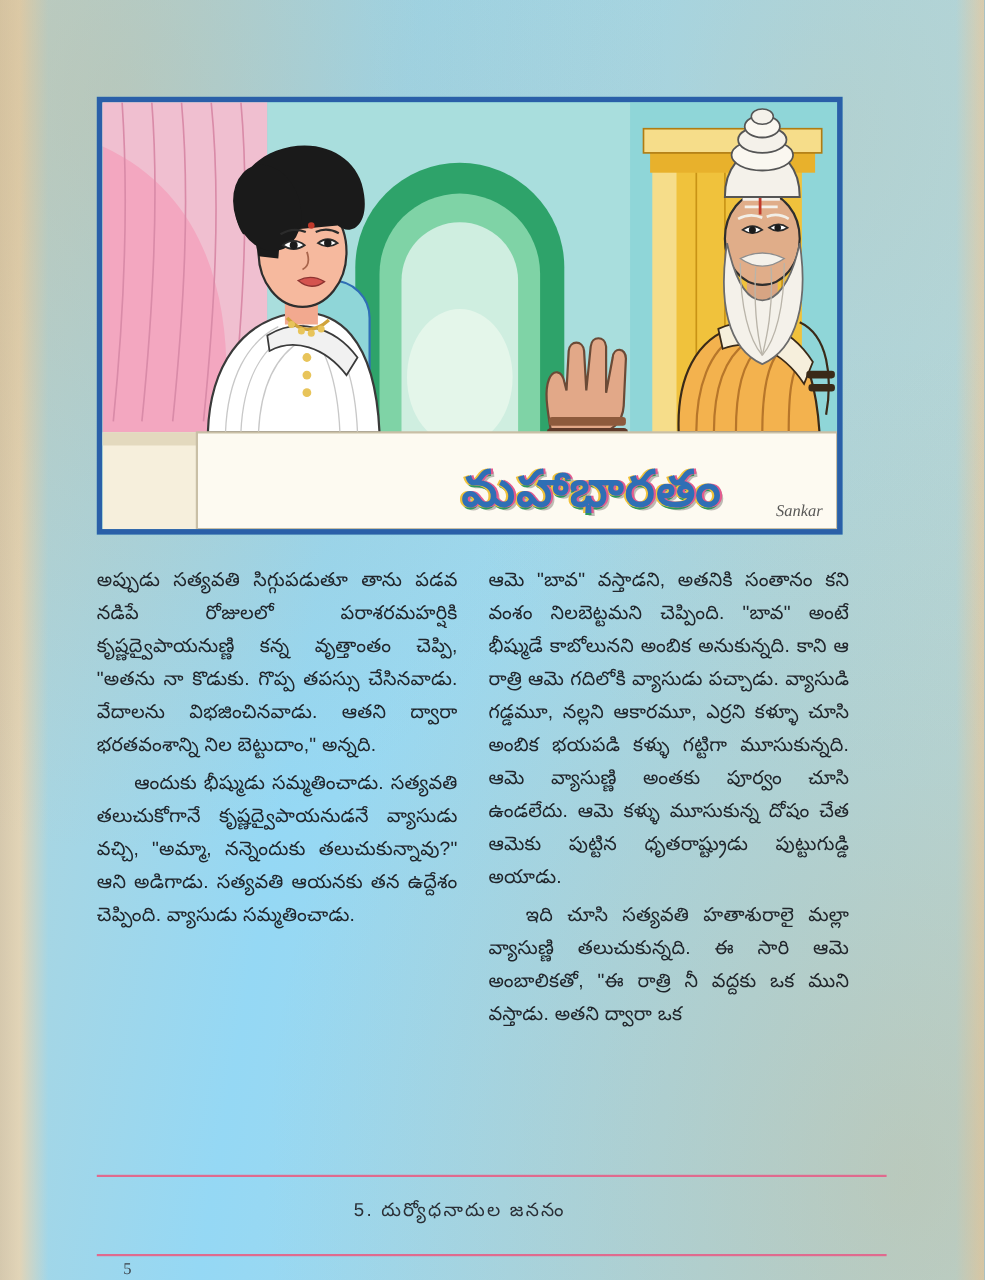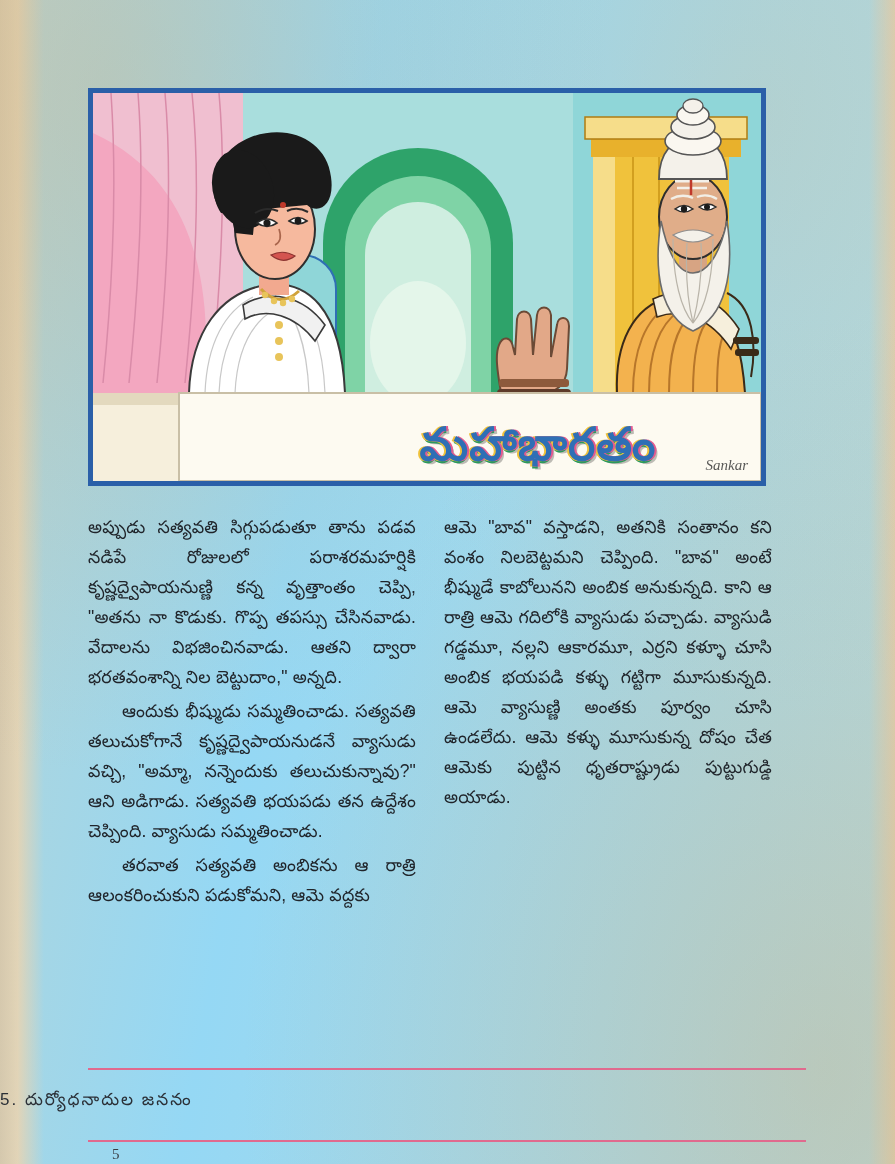--- a/index.html
+++ b/index.html
@@ -126,21 +126,21 @@
     background: #e06a8e;
     z-index: 5;
   }
   .rule.top { top: 1068px; }
   .rule.bottom { top: 1140px; }
   .footer {
     position: absolute;
     left: 0;
     top: 1090px;
     width: 836px;
-    text-align: left;
+    text-align: center;
     z-index: 5;
   }
   .footer-text {
     font-family: "Liberation Sans", "DejaVu Sans", sans-serif;
     font-size: 17px;
     color: #2a2f36;
     letter-spacing: 2px;
   }
   .page-number {
     position: absolute;
@@ -317,25 +317,25 @@
       </div>
       <div class="title-band">
         <span class="title-text">మహాభారతం</span>
       </div>
       <span class="signature">Sankar</span>
     </div>
 
     <div class="body-text">
       <div class="col">
         <p class="para">అప్పుడు సత్యవతి సిగ్గుపడుతూ తాను పడవ నడిపే రోజులలో పరాశరమహర్షికి కృష్ణద్వైపాయనుణ్ణి కన్న వృత్తాంతం చెప్పి, "అతను నా కొడుకు. గొప్ప తపస్సు చేసినవాడు. వేదాలను విభజించినవాడు. ఆతని ద్వారా భరతవంశాన్ని నిల బెట్టుదాం," అన్నది.</p>
-        <p class="para indent">ఆందుకు భీష్ముడు సమ్మతించాడు. సత్యవతి తలుచుకోగానే కృష్ణద్వైపాయనుడనే వ్యాసుడు వచ్చి, "అమ్మా, నన్నెందుకు తలుచుకున్నావు?" ఆని అడిగాడు. సత్యవతి భయపడు తన ఉద్దేశం చెప్పింది. వ్యాసుడు సమ్మతించాడు.</p>
-        <p class="para indent">తరవాత సత్యవతి అంబికను ఆ రాత్రి ఆలంకరించుకుని పడుకోమని, ఆమె వద్దకు</p>
+        <p class="para indent">ఆందుకు భీష్ముడు సమ్మతించాడు. సత్యవతి తలుచుకోగానే కృష్ణద్వైపాయనుడనే వ్యాసుడు వచ్చి, "అమ్మా, నన్నెందుకు తలుచుకున్నావు?" ఆని అడిగాడు. సత్యవతి ఆయనకు తన ఉద్దేశం చెప్పింది. వ్యాసుడు సమ్మతించాడు.</p>
       </div>
       <div class="col">
         <p class="para">ఆమె "బావ" వస్తాడని, అతనికి సంతానం కని వంశం నిలబెట్టమని చెప్పింది. "బావ" అంటే భీష్ముడే కాబోలునని అంబిక అనుకున్నది. కాని ఆ రాత్రి ఆమె గదిలోకి వ్యాసుడు పచ్చాడు. వ్యాసుడి గడ్డమూ, నల్లని ఆకారమూ, ఎర్రని కళ్ళూ చూసి అంబిక భయపడి కళ్ళు గట్టిగా మూసుకున్నది. ఆమె వ్యాసుణ్ణి అంతకు పూర్వం చూసి ఉండలేదు. ఆమె కళ్ళు మూసుకున్న దోషం చేత ఆమెకు పుట్టిన ధృతరాష్ట్రుడు పుట్టుగుడ్డి అయాడు.</p>
+        <p class="para indent">ఇది చూసి సత్యవతి హతాశురాలై మల్లా వ్యాసుణ్ణి తలుచుకున్నది. ఈ సారి ఆమె అంబాలికతో, "ఈ రాత్రి నీ వద్దకు ఒక ముని వస్తాడు. అతని ద్వారా ఒక</p>
       </div>
     </div>
 
     <div class="rule top"></div>
     <div class="footer">
       <span class="footer-text">5.  దుర్యోధనాదుల జననం</span>
     </div>
     <div class="rule bottom"></div>
     <div class="page-number">5</div>
 

